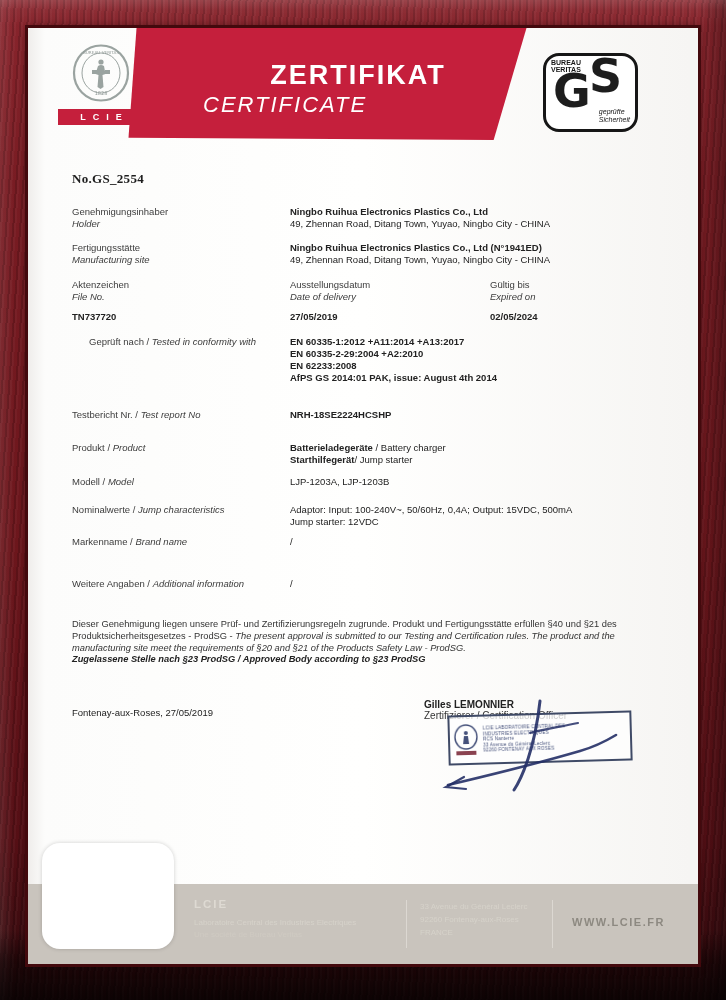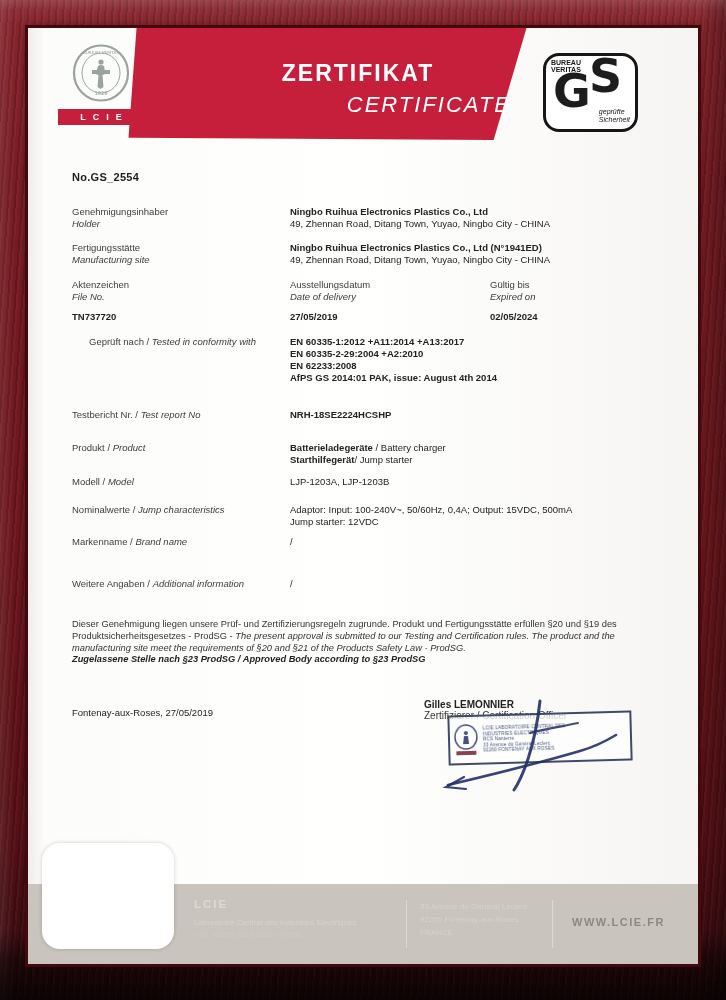--- a/index.html
+++ b/index.html
@@ -21,22 +21,22 @@
   .page { position:absolute; left:28px; top:28px; right:28px; bottom:36px;
     background: linear-gradient(90deg,#efedeb 0,#fcfcfb 2.5%,#fffffe 50%,#f6f5f3 99%);
     box-shadow: 0 0 0 3px #43090d, 0 0 10px rgba(0,0,0,.5);
     overflow:hidden; color:#3d3d3d; }
 
   
   .red-band { position:absolute; left:0; top:0; width:100%; height:112px; background:#c51f3c;
     -webkit-clip-path:polygon(16.2% 0, 74.4% 0, 69.5% 100%, 15% 98%);
     clip-path:polygon(16.2% 0, 74.4% 0, 69.5% 100%, 15% 98%); }
   .title-de { position:absolute; top:32px; left:170px; width:320px; text-align:center;
-    color:#fff; font-size:23px; font-weight:bold; letter-spacing:2px; }
-  .title-en { position:absolute; top:64px; left:163px; width:320px; text-align:right;
+    color:#fff; font-size:27px; font-weight:bold; letter-spacing:2px; }
+  .title-en { position:absolute; top:64px; left:175px; width:320px; text-align:left;
     color:#fff; font-size:22px; font-style:italic; letter-spacing:2px; }
 
   
   .lcie-emblem { position:absolute; left:30px; top:16px; width:86px; }
   .lcie-bar { margin-top:3px; background:#c51f3c; color:#fff; font-size:9px; font-weight:bold;
     letter-spacing:7px; text-align:center; padding:3px 0 3px 7px; }
 
   
   .gs-box { position:absolute; left:515px; top:25px; width:95px; height:79px;
     border:3px solid #161616; border-radius:16px; background:#fff; }
@@ -44,21 +44,21 @@
   .gs-g { position:absolute; left:7px; top:8px; font-size:46px; font-weight:900; color:#1d1d1d; font-family:"DejaVu Sans",sans-serif; }
   .gs-s { position:absolute; left:43px; top:-7px; font-size:46px; font-weight:900; color:#1d1d1d; font-family:"DejaVu Sans",sans-serif; }
   .gs-tagline { position:absolute; right:5px; bottom:6px; font-size:7px; font-style:italic; line-height:7.5px; color:#161616; text-align:left; }
 
   
   .abs { position:absolute; }
   .lbl { font-size:9.5px; line-height:11.5px; color:#3c3c3c; }
   .lbl em { font-style:italic; }
   .val { font-size:9.5px; line-height:11.5px; color:#222; }
   .b { font-weight:bold; }
-  .cert-no { font-size:11px; font-weight:bold; color:#1e1e1e; letter-spacing:.3px; }
+  .cert-no { font-size:13px; font-weight:bold; color:#1e1e1e; letter-spacing:.3px;font-family:Liberation Serif, serif; }
 
   .para { font-size:9.3px; line-height:11.8px; color:#333; text-align:left; }
   .para em { font-style:italic; }
   .para .approved { font-weight:bold; font-style:italic; color:#222; }
 
   
   .sig-name { font-size:10px; font-weight:bold; color:#222; }
   .sig-title { font-size:10px; color:#333; }
   .stamp { position:absolute; left:24px; top:14px; width:184px; height:50px;
     border:2px solid #3f4a66; background:rgba(255,255,255,.75); transform:rotate(-1.6deg);
@@ -203,21 +203,21 @@
   </div>
   <div class="abs val" style="left:262px; top:508px;">/</div>
 
   <div class="abs lbl" style="left:44px; top:550px;">
     <span>Weitere Angaben /</span>
     <em>Additional information</em>
   </div>
   <div class="abs val" style="left:262px; top:550px;">/</div>
 
   <div class="abs para" style="left:44px; top:591px; width:586px;">
-    <span>Dieser Genehmigung liegen unsere Prüf- und Zertifizierungsregeln zugrunde. Produkt und Fertigungsstätte erfüllen §20 und §19 des Produktsicherheitsgesetzes - ProdSG - </span><em>The present approval is submitted to our Testing and Certification rules. The product and the manufacturing site meet the requirements of §20 and §21 of the Products Safety Law - ProdSG.</em>
+    <span>Dieser Genehmigung liegen unsere Prüf- und Zertifizierungsregeln zugrunde. Produkt und Fertigungsstätte erfüllen §40 und §21 des Produktsicherheitsgesetzes - ProdSG - </span><em>The present approval is submitted to our Testing and Certification rules. The product and the manufacturing site meet the requirements of §20 and §21 of the Products Safety Law - ProdSG.</em>
     <div class="approved">Zugelassene Stelle nach §23 ProdSG / Approved Body according to §23 ProdSG</div>
   </div>
 
   <div class="abs val" style="left:44px; top:679px;">Fontenay-aux-Roses, 27/05/2019</div>
 
   <div class="abs" style="left:396px; top:671px; width:240px; height:100px;">
     <div class="sig-name">Gilles LEMONNIER</div>
     <div class="sig-title">Zertifizierer / Certification Officer</div>
     <div class="stamp">
       <svg width="26" height="34" viewBox="0 0 26 34">

